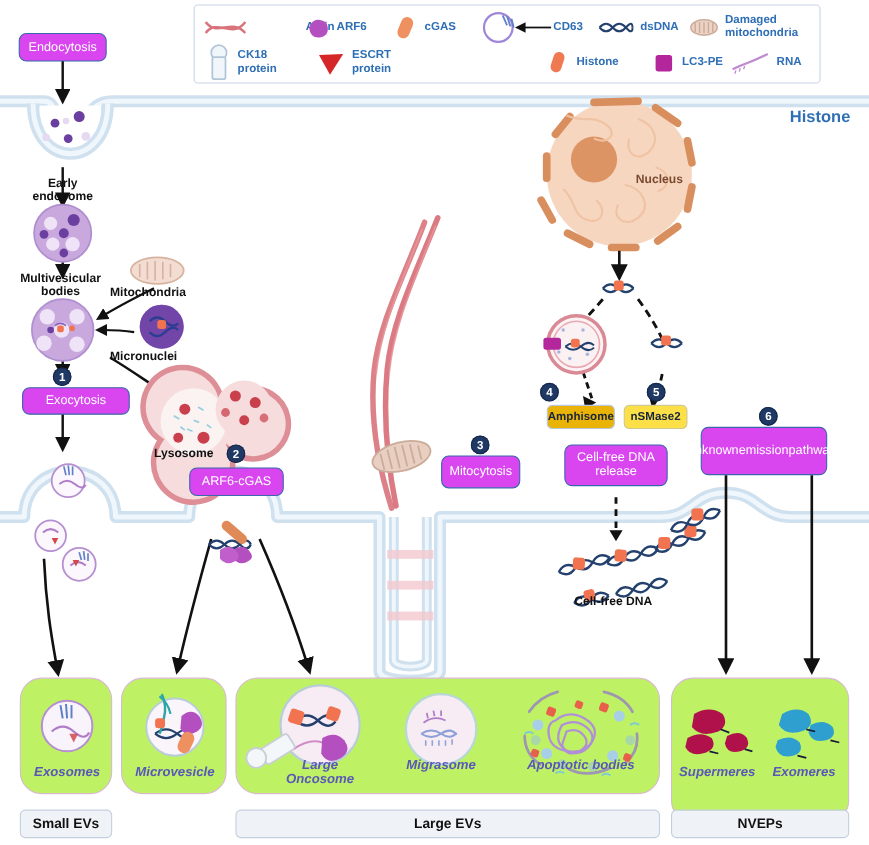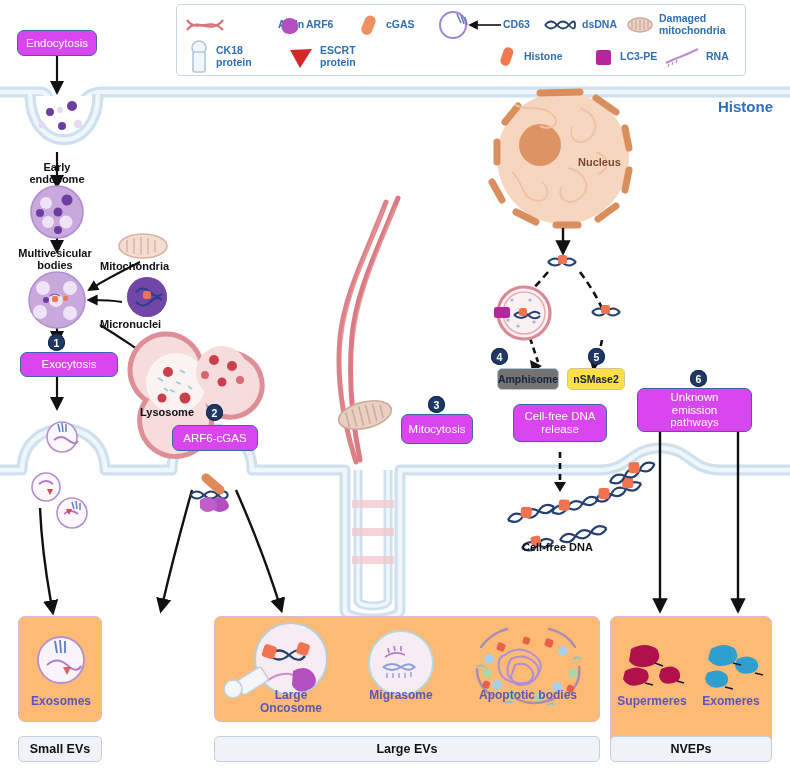--- a/index.html
+++ b/index.html
@@ -25,21 +25,21 @@
   }
 
   
   .bluebox{
     background:#d946ef;border:1.4px solid #3a66ab;border-radius:7px;
     color:#ffffff;display:flex;align-items:center;justify-content:center;
     text-align:center;font-size:11.5px;line-height:1.12;box-sizing:border-box;
     padding:3px 5px;
   }
   .whitebox{
-    background:#737373;border:1.3px solid #b9c9dc;border-radius:5px;
+    background:#eab308;border:1.3px solid #b9c9dc;border-radius:5px;
     color:#16243c;font-size:10.5px;font-weight:bold;
     display:flex;align-items:center;justify-content:center;box-sizing:border-box;
   }
   .yellowbox{
     background:#fde047;border:1.3px solid #cfc98f;border-radius:5px;
     color:#16243c;font-size:10.5px;font-weight:bold;
     display:flex;align-items:center;justify-content:center;box-sizing:border-box;
   }
   .badge{
     width:17px;height:17px;border-radius:50%;
@@ -48,22 +48,22 @@
     box-shadow:0 0 0 1px #15284a inset;
   }
   .blk{
     color:#111111;font-size:11px;font-weight:bold;text-align:center;
     line-height:1.12;white-space:nowrap;
   }
   .cytosol{color:#2f6fb5;font-size:15px;font-weight:bold;}
 
   
   .panel{
-    background:#fdba74;border:1.2px solid #d8b9cf;border-radius:7px;
-    box-sizing:border-box;position:absolute;
+    background:#bef264;border:1.2px solid #d8b9cf;border-radius:20px;
+    box-sizing:border-box;position:absolute;font-style:italic;
   }
   .panel-label{
     position:absolute;color:#5a57b8;font-size:12px;font-weight:bold;
     text-align:center;line-height:1.12;
   }
   .catbar{
     background:#eff3f8;border:1.2px solid #c3cfdd;border-radius:5px;
     color:#111;font-size:12.5px;font-weight:bold;
     display:flex;align-items:center;justify-content:center;
     box-sizing:border-box;position:absolute;
@@ -517,21 +517,21 @@
 
   <div class="abs badge" style="left:588px;top:348px;">5</div>
   <div class="abs yellowbox" style="left:567px;top:368px;width:58px;height:22px;">nSMase2</div>
 
   <div class="abs bluebox" style="left:513px;top:404px;width:94px;height:38px;flex-direction:column;">
     <span>Cell-free DNA</span>
     <span>release</span>
   </div>
 
   <div class="abs badge" style="left:690px;top:370px;">6</div>
-  <div class="abs bluebox" style="left:637px;top:388px;width:115px;height:44px;flex-direction:column;">
+  <div class="abs bluebox" style="left:637px;top:388px;width:115px;height:44px;flex-direction:row;">
     <span>Unknown</span>
     <span>emission</span>
     <span>pathways</span>
   </div>
 
   <div class="abs blk" style="left:522px;top:541px;">Cell-free DNA</div>
 
   <div class="panel" style="left:18px;top:616px;width:84px;height:106px;">
     <svg width="84" height="70" style="position:absolute;left:0;top:8px;">
       <circle cx="42" cy="35" r="23" fill="#f9f3fb" stroke="#b58fd0" stroke-width="1.8"></circle>
@@ -539,20 +539,33 @@
       <g stroke="#5f7fc8" stroke-width="1.8">
           <path d="M36,16 l2,12"></path>
           <path d="M41,15 l1,13"></path>
           <path d="M46,16 l0,12"></path>
         </g>
       <polygon points="44,42 52,42 48,50" fill="#d4484a" opacity="0.85"></polygon>
     </svg>
     <div class="panel-label" style="left:0;top:78px;width:84px;">Exosomes</div>
   </div>
 
+  <div class="panel" style="left:110px;top:616px;width:96px;height:106px;">
+    <svg width="96" height="74" style="position:absolute;left:0;top:4px;">
+      <circle cx="48" cy="40" r="26" fill="#faf4fb" stroke="#b9cdd8" stroke-width="1.8"></circle>
+      <path d="M30,46 q10,-8 20,0 t14,1" fill="none" stroke="#24406e" stroke-width="2"></path>
+      <path d="M30,46 q10,8 20,0 t14,-1" fill="none" stroke="#24406e" stroke-width="2"></path>
+      <path d="M36,10 q5,10 2,22 q-2,10 -4,14" fill="none" stroke="#2aa8a8" stroke-width="2.2"></path>
+      <path d="M34,12 q8,6 10,16" fill="none" stroke="#2aa8a8" stroke-width="2"></path>
+      <path d="M54,30 q9,-8 16,0 q6,9 -2,14 q-10,6 -15,-3 Z" fill="#b44fc0"></path>
+      <rect x="52" y="44" width="12" height="20" rx="6" fill="#ef9060" transform="rotate(24 58 54)"></rect>
+      <rect x="30" y="32" width="9" height="9" rx="3" fill="#f2734f"></rect>
+    </svg>
+    <div class="panel-label" style="left:0;top:78px;width:96px;">Microvesicle</div>
+  </div>
 
   <div class="panel" style="left:214px;top:616px;width:386px;height:106px;">
 
     <svg width="150" height="80" style="position:absolute;left:0;top:6px;">
       <circle cx="76" cy="36" r="36" fill="#f7ecf3" stroke="#b9cdd8" stroke-width="2"></circle>
       <path d="M54,32 q10,-9 20,0 t16,1" fill="none" stroke="#24406e" stroke-width="2.2"></path>
       <path d="M54,32 q10,9 20,0 t16,-1" fill="none" stroke="#24406e" stroke-width="2.2"></path>
       <rect x="48" y="22" width="13" height="13" rx="3" fill="#f2734f" transform="rotate(18 54 28)"></rect>
       <rect x="82" y="20" width="12" height="12" rx="3" fill="#f2734f" transform="rotate(18 88 26)"></rect>
       <path d="M52,58 q14,-10 26,-6" fill="none" stroke="#d08bc8" stroke-width="2"></path>

